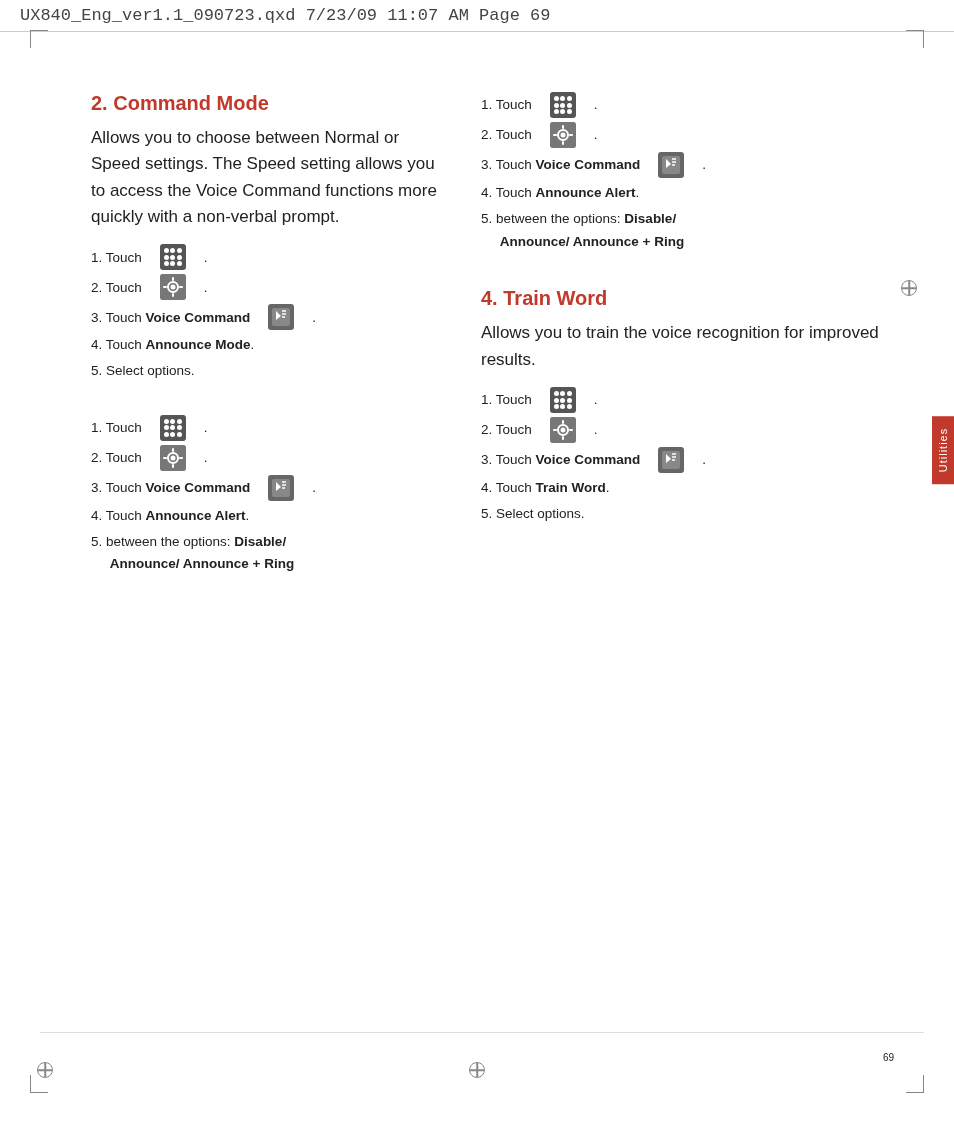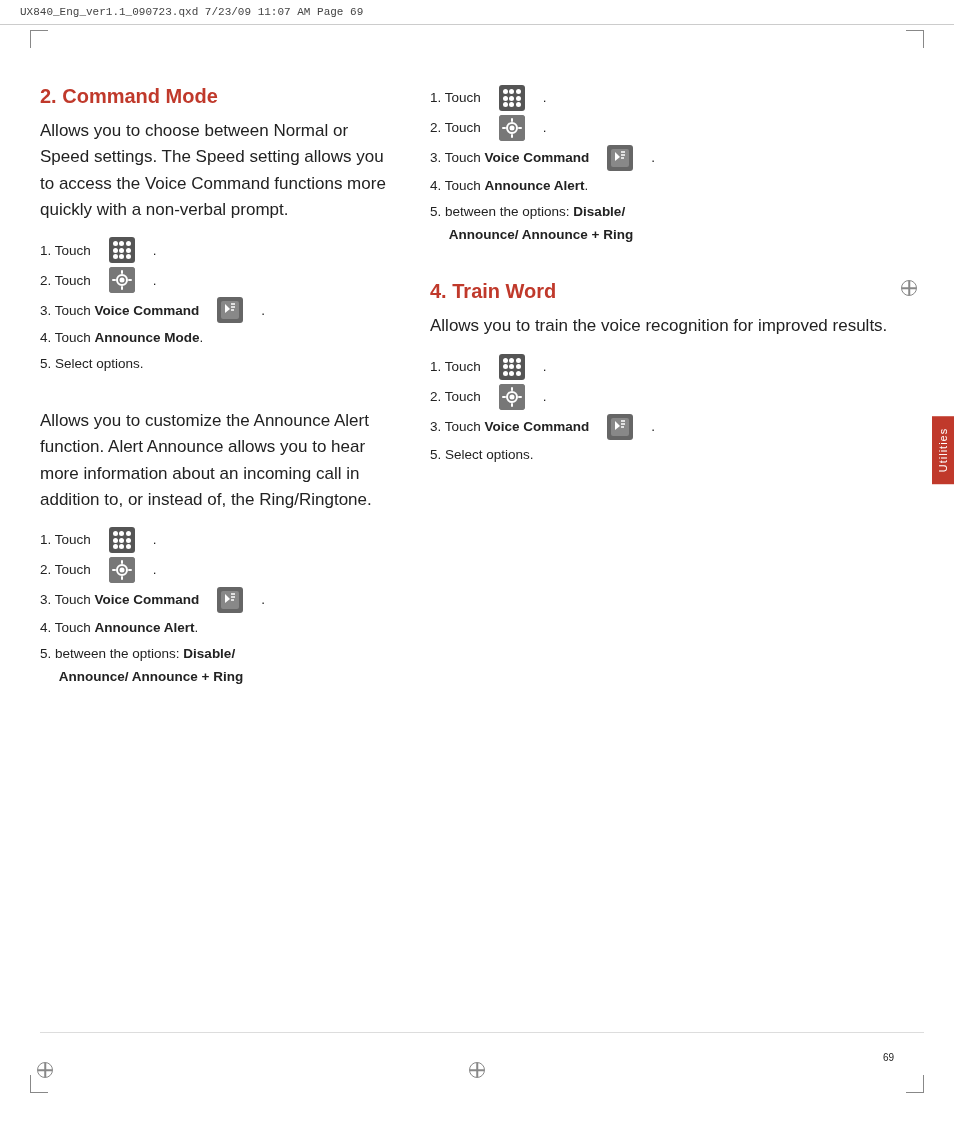--- a/index.html
+++ b/index.html
@@ -12,21 +12,21 @@
       font-size: 14px;
       color: #222;
       position: relative;
     }
 
     
     .header-bar {
       width: 100%;
       border-bottom: 1px solid #ccc;
       padding: 6px 20px;
-      font-size: 11px;
+      font-size: 17px;
       color: #444;
       font-family: 'Courier New', monospace;
     }
 
     
     .reg-mark {
       position: absolute;
       width: 18px;
       height: 18px;
     }
@@ -54,21 +54,21 @@
     .circle-mark::after {
       height: 1.5px; width: 100%; top: 50%; left: 0; transform: translateY(-50%);
     }
     .circle-left { bottom: 45px; left: 37px; }
     .circle-center { bottom: 45px; left: 50%; transform: translateX(-50%); }
     .circle-right { top: 280px; right: 37px; }
 
     
     .main-content {
       display: flex;
-      padding: 60px 40px 60px 40px;
+      padding: 60px 40px 60px 91px;
       gap: 0;
     }
 
     .left-column {
       width: 380px;
       flex-shrink: 0;
       padding-right: 30px;
     }
 
     .right-column {
@@ -299,21 +299,20 @@
       </div>
 
       <div class="step-multi-line">
         <span>5. Select options.</span><br>
       </div>
     </div>
 
     <div style="height: 28px;"></div>
 
     <div>
-      <p class="section-desc">Allows you to customize the Announce Alert function. Alert Announce allows you to hear more information about an incoming call in addition to, or instead of, the Ring/Ringtone.</p>
 
       <div class="step-line">
         <span>1. Touch</span>
         <span class="icon-box">
           <span class="icon-apps">
             <span class="icon-apps-dot"></span>
             <span class="icon-apps-dot"></span>
             <span class="icon-apps-dot"></span>
             <span class="icon-apps-dot"></span>
             <span class="icon-apps-dot"></span>
@@ -474,20 +473,23 @@
             <rect width="18" height="18" fill="#888" rx="2"></rect>
             <path d="M4 3 L4 12 L9 8 Z" fill="white"></path>
             <line x1="10" y1="3" x2="14" y2="3" stroke="white" stroke-width="1.5"></line>
             <line x1="10" y1="6" x2="14" y2="6" stroke="white" stroke-width="1.5"></line>
             <line x1="10" y1="9" x2="13" y2="9" stroke="white" stroke-width="1.5"></line>
           </svg>
         </span>
         <span>.</span>
       </div>
 
+      <div class="step-line">
+        <span>4. Touch <span class="inline-bold">Train Word</span>.</span>
+      </div>
 
       <div class="step-multi-line">
         <span>5. Select options.</span><br>
       </div>
     </div>
 
   </div>
 
 </div>
 

